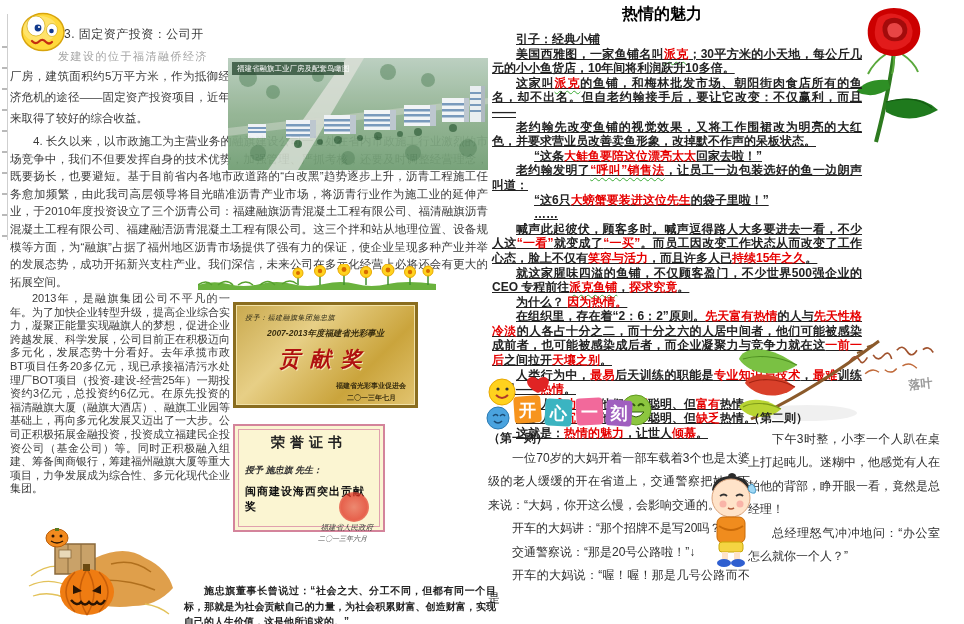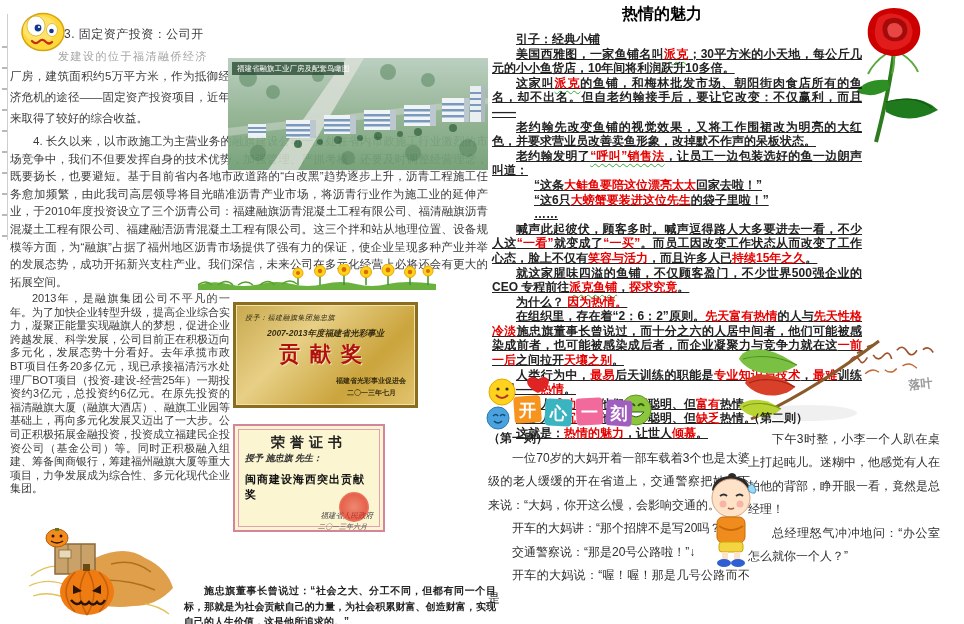--- a/index.html
+++ b/index.html
@@ -18,28 +18,28 @@
   .building{left:228px;top:58px;width:260px;height:112px;opacity:.93;z-index:3;}
   .grass{left:198px;top:264px;width:238px;height:26px;z-index:2;}
   .para2013{left:10px;top:292px;width:220px;font-size:11px;line-height:13.6px;text-align:justify;
     text-indent:2em;color:#3b3b3b;}
   .plaque{left:233px;top:302px;width:185px;height:106px;border:3px solid #8a6d1f;box-sizing:border-box;
     background:linear-gradient(135deg,#c9a94e 0%,#e7cf86 35%,#caa43c 70%,#e2c470 100%);
     box-shadow:inset 0 0 0 1px #f2e2a8;padding:8px 9px 19px 9px;}
   .plaque .awardee{font-size:7px;color:#2d2a16;font-style:italic;letter-spacing:.5px;}
   .plaque .subtitle{font-size:8.5px;color:#3a2f10;text-align:center;margin-top:5px;font-style:italic;font-weight:bold;}
   .plaque .big{font-size:21px;color:#b01010;text-align:center;font-weight:bold;letter-spacing:10px;
-    text-shadow:1px 1px 0 #f4e6b2;font-family:"Liberation Serif",serif;}
+    margin-top:5px;text-shadow:1px 1px 0 #f4e6b2;font-family:"Liberation Serif",serif;font-style:italic;}
   .plaque .org{font-size:7px;color:#3a2f10;text-align:right;margin-top:8px;font-weight:bold;}
   .plaque .date{font-size:7px;color:#3a2f10;text-align:right;margin-top:2px;padding-right:10px;font-weight:bold;}
   .cert{left:233px;top:424px;width:152px;height:108px;box-sizing:border-box;background:#fbf5d2;
     border:2px solid #d4849b;box-shadow:inset 0 0 0 3px #fbf5d2,inset 0 0 0 4px #e0a0ae;padding:8px 10px 4px 10px;}
   .cert .title{font-size:14px;font-weight:bold;color:#222;text-align:center;letter-spacing:5px;
     font-family:"Liberation Serif",serif;}
-  .cert .line1{font-size:9px;color:#333;margin-top:0;font-style:italic;font-weight:bold;}
+  .cert .line1{font-size:9px;color:#333;margin-top:12px;font-style:italic;font-weight:bold;}
   .cert .line2{font-size:11px;color:#111;margin-top:7px;font-weight:bold;letter-spacing:1px;}
   .cert .org{font-size:7.5px;color:#444;text-align:right;margin-top:9px;font-style:italic;}
   .cert .date{font-size:7px;color:#555;text-align:right;margin-top:1px;padding-right:6px;font-style:italic;}
   .seal{position:absolute;right:14px;bottom:8px;width:30px;height:30px;border-radius:50%;
     background:radial-gradient(circle,rgba(224,48,32,.55) 0%,rgba(224,48,32,.75) 60%,rgba(224,48,32,.25) 100%);}
   .pumpkin{left:25px;top:528px;width:150px;height:94px;}
   .quote{left:184px;top:543px;width:312px;font-size:10px;font-weight:bold;line-height:15.5px;
     text-align:justify;text-indent:2em;color:#222;margin-top:40px;}
   
   .r-title{left:512px;top:4px;width:300px;text-align:center;font-size:16px;font-weight:bold;color:#000;}
@@ -270,28 +270,28 @@
       <path d="M58 14 q12 -6 20 4 q4 10 -4 16 q-12 4 -18 -4 q-4 -10 2 -16 Z" fill="#a30b0b"></path>
       <path d="M62 18 q8 -3 12 4 q2 6 -4 9 q-8 2 -10 -4 q-2 -6 2 -9 Z" fill="#e84545"></path>
     </g>
   </svg>
 
   <div class="abs article">
       <p class="art-p"><span>引子：经典小铺</span></p>
       <p class="art-p"><span>美国西雅图，一家鱼铺名叫</span><span class="seg-red-wavy">派克</span><span>；30平方米的小天地，每公斤几元的小小鱼货店，10年间将利润跃升10多倍。</span></p>
       <p class="art-p"><span>这家叫</span><span class="seg-red-wavy">派克</span><span>的鱼铺，和梅林批发市场、朝阳街肉食店所有的鱼名，却不出名。但自老约翰接手后，要让它改变：不仅赢利，而且——</span></p>
       <p class="art-p"><span>老约翰先改变鱼铺的视觉效果，又将工作围裙改为明亮的大红色，并要求营业员改善卖鱼形象，改掉默不作声的呆板状态。</span></p>
+      <p class="art-p q"><span>“这条</span><span class="seg-red">大鲑鱼要陪这位漂亮太太</span><span>回家去啦！”</span></p>
       <p class="art-p"><span>老约翰发明了</span><span class="seg-red-wavy">“呼叫”销售法</span><span>，让员工一边包装选好的鱼一边朗声叫道：</span></p>
-      <p class="art-p q"><span>“这条</span><span class="seg-red">大鲑鱼要陪这位漂亮太太</span><span>回家去啦！”</span></p>
       <p class="art-p q"><span>“这6只</span><span class="seg-red">大螃蟹要装进这位先生</span><span>的袋子里啦！”</span></p>
       <p class="art-p q"><span>……</span></p>
       <p class="art-p"><span>喊声此起彼伏，顾客多时。喊声逗得路人大多要进去一看，不少人这</span><span class="seg-red">“一看”</span><span>就变成了</span><span class="seg-red">“一买”</span><span>。而员工因改变工作状态从而改变了工作心态，脸上不仅有</span><span class="seg-red">笑容与活力</span><span>，而且许多人已</span><span class="seg-red">持续15年之久</span><span>。</span></p>
       <p class="art-p"><span>就这家腥味四溢的鱼铺，不仅顾客盈门，不少世界500强企业的 CEO 专程前往</span><span class="seg-red-wavy">派克鱼铺</span><span>，</span><span class="seg-red">探求究竟</span><span>。</span></p>
       <p class="art-p"><span>为什么？ </span><span class="seg-red">因为热情。</span></p>
-      <p class="art-p"><span>在组织里，存在着“2：6：2”原则。</span><span class="seg-red">先天富有热情</span><span>的人与</span><span class="seg-red">先天性格冷淡</span><span>施忠旗董事长曾说过，而十分之六的人居中间者，他们可能被感染成前者，也可能被感染成后者，而企业凝聚力与竞争力就在这</span><span class="seg-red">一前一后</span><span>之间拉开</span><span class="seg-red">天壤之别</span><span>。</span></p>
+      <p class="art-p"><span>在组织里，存在着“2：6：2”原则。</span><span class="seg-red">先天富有热情</span><span>的人与</span><span class="seg-red">先天性格冷淡</span><span>的人各占十分之二，而十分之六的人居中间者，他们可能被感染成前者，也可能被感染成后者，而企业凝聚力与竞争力就在这</span><span class="seg-red">一前一后</span><span>之间拉开</span><span class="seg-red">天壤之别</span><span>。</span></p>
       <p class="art-p"><span>人类行为中，</span><span class="seg-red">最易</span><span>后天训练的职能是</span><span class="seg-red">专业知识与技术</span><span>，</span><span class="seg-red">最难</span><span>训练的是——</span><span class="seg-red">热情</span><span>。</span></p>
       <p class="art-p"><span>很多人</span><span class="seg-red">成功</span><span>了，他们</span><span class="seg-red">并不</span><span>聪明、但</span><span class="seg-red">富有</span><span>热情。</span></p>
       <p class="art-p"><span>很多人</span><span class="seg-red">消沉</span><span>了，他们</span><span class="seg-red">非常</span><span>聪明、但</span><span class="seg-red">缺乏</span><span>热情。</span></p>
       <p class="art-p"><span>这就是：</span><span class="seg-red">热情的魅力</span><span>，让世人</span><span class="seg-red">倾慕</span><span>。</span></p>
     </div>
 
   <svg class="abs leaf-twig" viewBox="0 0 150 105">
     <ellipse cx="70" cy="88" rx="50" ry="8" fill="#000" opacity=".06"></ellipse>
     <path d="M14 94 C 50 78, 90 55, 142 16" stroke="#8b5a2b" stroke-width="3" fill="none"></path>
     <path d="M120 28 l6 -2 M130 22 l6 -2" stroke="#8b5a2b" stroke-width="2"></path>

